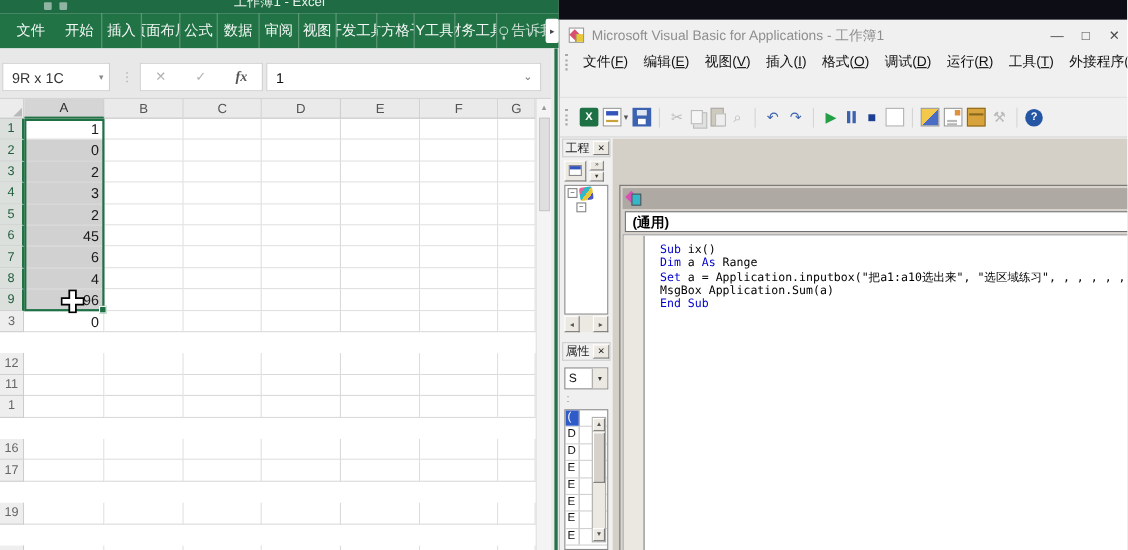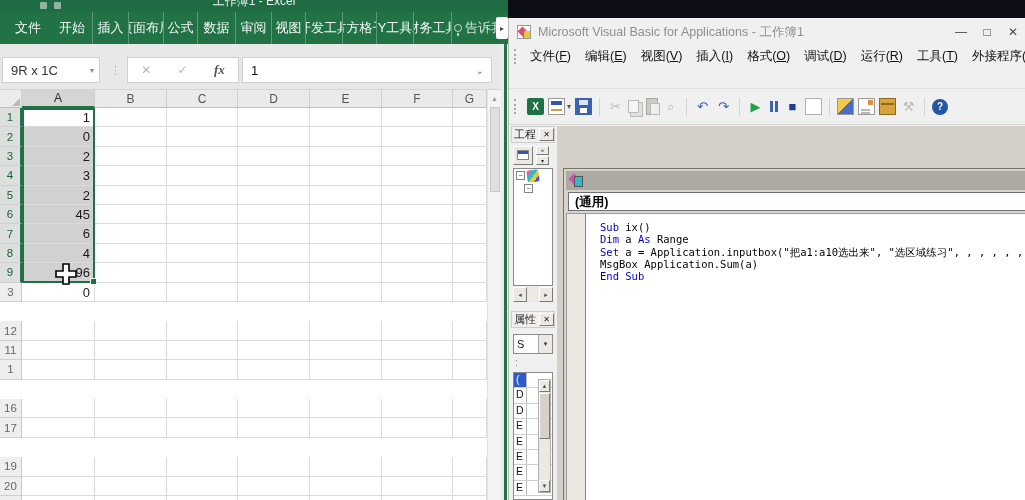--- a/index.html
+++ b/index.html
@@ -374,30 +374,20 @@
           <div class="grow" style="top: 349.2px;">
             <div class="rowh">19</div>
             <div class="cell ca" style="width: 73px;"></div>
             <div class="cell" style="width: 72px;"></div>
             <div class="cell" style="width: 71px;"></div>
             <div class="cell" style="width: 72px;"></div>
             <div class="cell" style="width: 72px;"></div>
             <div class="cell" style="width: 71px;"></div>
             <div class="cell" style="width: 34px;"></div>
           </div>
-          <div class="grow" style="top: 368.6px;">
-            <div class="rowh">20</div>
-            <div class="cell ca" style="width: 73px;"></div>
-            <div class="cell" style="width: 72px;"></div>
-            <div class="cell" style="width: 71px;"></div>
-            <div class="cell" style="width: 72px;"></div>
-            <div class="cell" style="width: 72px;"></div>
-            <div class="cell" style="width: 71px;"></div>
-            <div class="cell" style="width: 34px;"></div>
-          </div>
           <div class="grow" style="top: 388px;">
             <div class="rowh">21</div>
             <div class="cell ca" style="width: 73px;"></div>
             <div class="cell" style="width: 72px;"></div>
             <div class="cell" style="width: 71px;"></div>
             <div class="cell" style="width: 72px;"></div>
             <div class="cell" style="width: 72px;"></div>
             <div class="cell" style="width: 71px;"></div>
             <div class="cell" style="width: 34px;"></div>
           </div>

